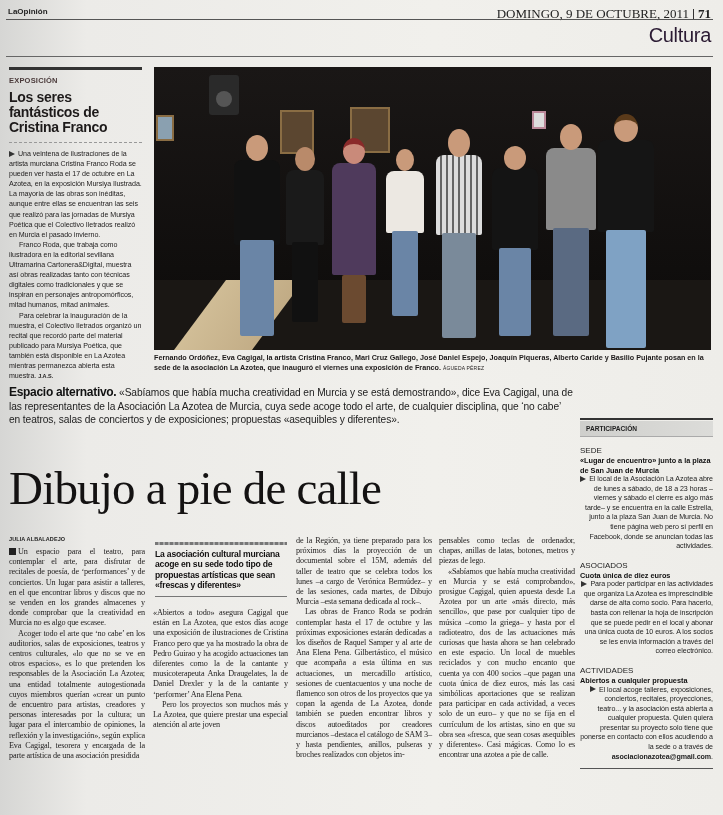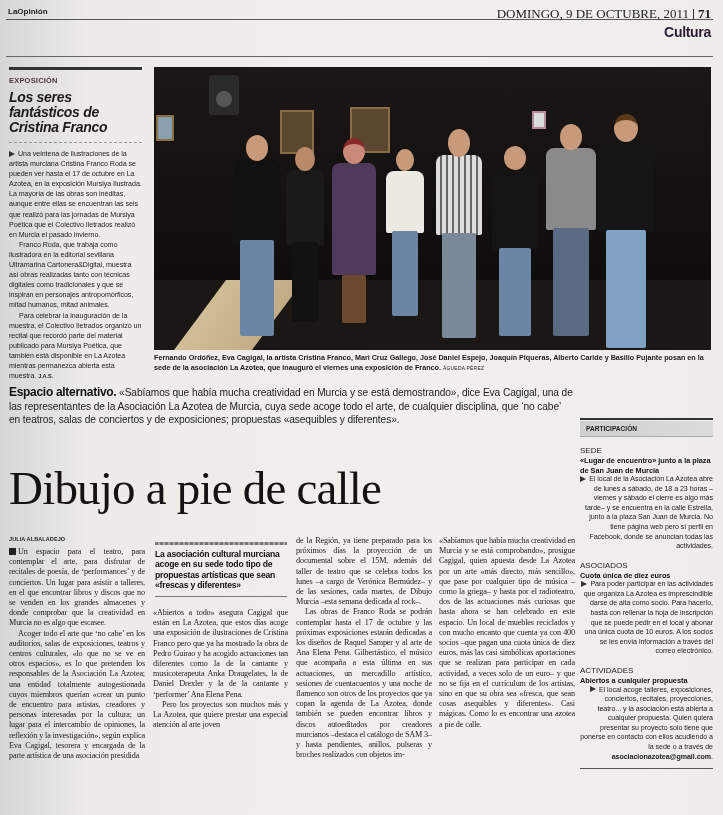--- a/index.html
+++ b/index.html
@@ -12,28 +12,28 @@
   }
   .abs { position: absolute; }
 
   
   .masthead { left: 8px; top: 7px; font-size: 8px; font-weight: bold; color: #222; }
   .masthead b { font-weight: 900; }
   .dateline { right: 12px; top: 6px; font-family: "Liberation Serif", serif; font-size: 13px; color: #222; display: flex; gap: 4px; align-items: center; }
   .dateline .sep { width: 1px; height: 10px; background: #333; }
   .dateline .page { font-weight: bold; }
   .rule1 { left: 6px; right: 10px; top: 19px; height: 1px; background: #555; }
-  .section { right: 12px; top: 24px; font-size: 14px; font-weight: 700; color: #2b1b33; letter-spacing: -0.3px; }
+  .section { right: 12px; top: 24px; font-size: 20px; font-weight: 400; color: #2b1b33; letter-spacing: -0.3px; }
   .rule2 { left: 6px; right: 10px; top: 56px; height: 1px; background: #666; }
 
   
   .side { left: 9px; top: 67px; width: 133px; }
   .side-top { height: 3px; background: #333; margin-bottom: 6px; }
   .side .kicker { font-size: 7.5px; font-weight: bold; color: #4a3a3a; letter-spacing: 0.2px; }
-  .side .title { font-size: 14px; font-weight: bold; line-height: 15px; margin-top: 5px; color: #1d1a1a; letter-spacing: -0.3px; font-style: italic; }
+  .side .title { font-size: 14px; font-weight: bold; line-height: 15px; margin-top: 5px; color: #1d1a1a; letter-spacing: -0.3px; }
   .side .dash { border-top: 1px dashed #999; margin: 7px 0 6px; }
   .side p { font-size: 7.1px; line-height: 10.1px; color: #1e1c1c; letter-spacing: -0.05px; }
   .side p + p { text-indent: 10px; }
   .tri { display: inline-block; width: 0; height: 0; border-top: 3.5px solid transparent; border-bottom: 3.5px solid transparent; border-left: 6px solid #333; margin-right: 3px; vertical-align: -0.5px; }
   .sig { font-size: 5.5px; font-weight: bold; }
 
   
   .photo { left: 154px; top: 67px; width: 557px; height: 283px; background: #151210; overflow: hidden; }
   .photo .wall { position: absolute; left: 0; top: 0; right: 0; bottom: 60px; background: linear-gradient(180deg,#1a1716,#0f0d0c); }
   .photo .floor { position: absolute; left: 0; right: 0; bottom: 0; height: 70px; background: #1a1714; }
@@ -184,20 +184,21 @@
   <p>«Abiertos a todo» asegura Cagigal que están en La Azotea, que estos días acoge una exposición de ilustraciones de Cristina Franco pero que ya ha mostrado la obra de Pedro Guirao y ha acogido actuaciones tan diferentes como la de la cantante y musicoterapeuta Anka Draugelates, la de Daniel Drexler y la de la cantante y ‘performer’ Ana Elena Pena.</p>
   <p>Pero los proyectos son muchos más y La Azotea, que quiere prestar una especial atención al arte joven</p>
 </div>
 
 <div class="col col3">
   <p>de la Región, ya tiene preparado para los próximos días la proyección de un documental sobre el 15M, además del taller de teatro que se celebra todos los lunes –a cargo de Verónica Bermúdez– y de las sesiones, cada martes, de Dibujo Murcia –esta semana dedicada al rock–.</p>
   <p>Las obras de Franco Roda se podrán contemplar hasta el 17 de octubre y las próximas exposiciones estarán dedicadas a los diseños de Raquel Samper y al arte de Ana Elena Pena. Gilbertástico, el músico que acompaña a esta última en sus actuaciones, un mercadillo artístico, sesiones de cuentacuentos y una noche de flamenco son otros de los proyectos que ya copan la agenda de La Azotea, donde también se pueden encontrar libros y discos autoeditados por creadores murcianos –destaca el catálogo de SAM 3– y hasta pendientes, anillos, pulseras y broches realizados con objetos im-</p>
 </div>
 
 <div class="col col4">
+  <p>pensables como teclas de ordenador, chapas, anillas de latas, botones, metros y piezas de lego.</p>
   <p>«Sabíamos que había mucha creatividad en Murcia y se está comprobando», prosigue Cagigal, quien apuesta desde La Azotea por un arte «más directo, más sencillo», que pase por cualquier tipo de música –como la griega– y hasta por el radioteatro, dos de las actuaciones más curiosas que hasta ahora se han celebrado en este espacio. Un local de muebles reciclados y con mucho encanto que cuenta ya con 400 socios –que pagan una cuota única de diez euros, más las casi simbólicas aportaciones que se realizan para participar en cada actividad, a veces solo de un euro– y que no se fija en el currículum de los artistas, sino en que su obra sea «fresca, que sean cosas asequibles y diferentes». Casi mágicas. Como lo es encontrar una azotea a pie de calle.</p>
 </div>
 
 <div class="abs rbox">
   <div class="top"></div>
   <div class="label">PARTICIPACIÓN</div>
 
   <div class="sec">
     <div class="h">SEDE</div>
     <div class="sub">«Lugar de encuentro» junto a la plaza de San Juan de Murcia</div>

